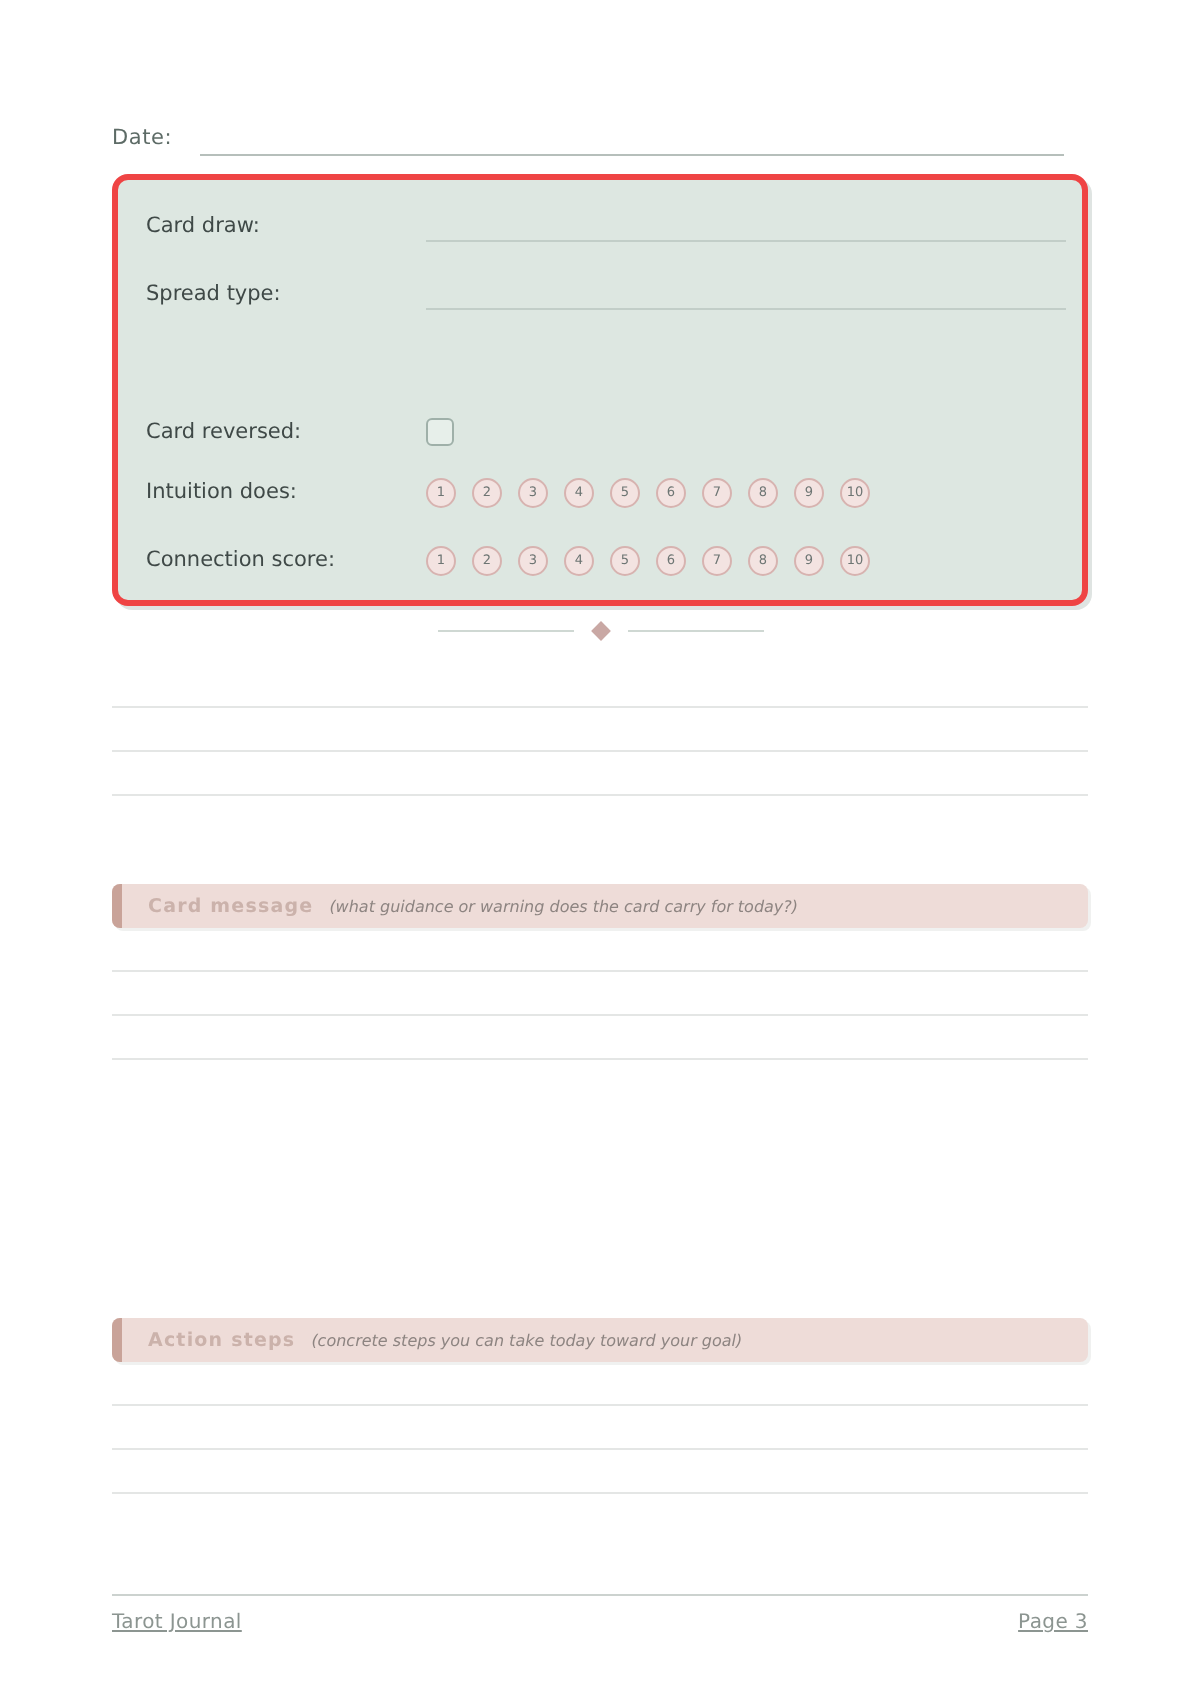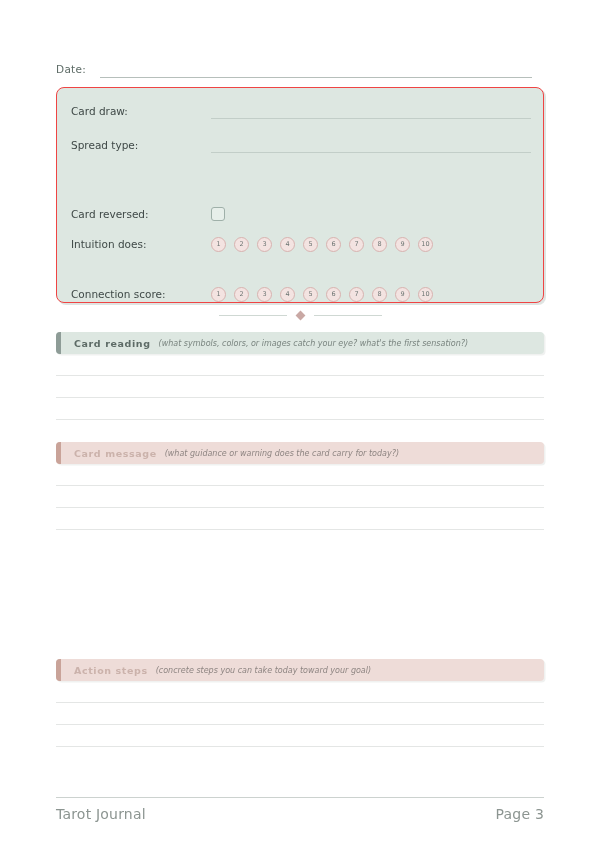--- a/index.html
+++ b/index.html
@@ -51,21 +51,21 @@
   }
 
   
   .info-panel {
     position: absolute;
     left: 56px;
     top: 87px;
     width: 488px;
     height: 216px;
     background: #dde7e1;
-    border: 1px solid #ef4444;
+    border: 3px solid #ef4444;
     border-radius: 8px;
     box-sizing: border-box;
     box-shadow: 2px 2px 0 rgba(150,165,158,0.30);
   }
   .field-row {
     position: absolute;
     left: 14px;
     width: 460px;
     height: 18px;
     display: flex;
@@ -208,23 +208,24 @@
   }
   .footer-rule {
     height: 1px;
     background: #ccd2cf;
     width: 100%;
   }
   .footer-row {
     margin-top: 8px;
     display: flex;
     justify-content: space-between;
-    font-size: 14px;
+    font-size: 10px;
     color: #8c9591;
     letter-spacing: 0.2px;
+    text-decoration: underline;
   }
 </style>
 </head>
 <body>
 
 <div class="page">
 
   <div class="date-row">
     <span class="date-label">Date:</span>
     <span class="date-line"></span>
@@ -257,21 +258,21 @@
         <span class="scale-dot">4</span>
         <span class="scale-dot">5</span>
         <span class="scale-dot">6</span>
         <span class="scale-dot">7</span>
         <span class="scale-dot">8</span>
         <span class="scale-dot">9</span>
         <span class="scale-dot">10</span>
       </span>
     </div>
 
-    <div class="field-row" style="top: 197px;">
+    <div class="field-row" style="top: 181px;">
       <span class="field-label">Connection score:</span>
       <span class="scale">
         <span class="scale-dot">1</span>
         <span class="scale-dot">2</span>
         <span class="scale-dot">3</span>
         <span class="scale-dot">4</span>
         <span class="scale-dot">5</span>
         <span class="scale-dot">6</span>
         <span class="scale-dot">7</span>
         <span class="scale-dot">8</span>
@@ -282,25 +283,20 @@
 
   </div>
 
   <div class="divider">
     <span class="divider-line"></span>
     <span class="divider-diamond"></span>
     <span class="divider-line"></span>
   </div>
 
   <div class="section sec-green" style="top: 332px;">
-    <div class="section-header">
-      <span class="accent"></span>
-      <span class="section-title">Card reading</span>
-      <span class="section-hint">(what symbols, colors, or images catch your eye? what's the first sensation?)</span>
-    </div>
     <div class="write-lines">
       <div class="write-gap"></div>
       <div class="write-line"></div>
       <div class="write-gap"></div>
       <div class="write-line"></div>
       <div class="write-gap"></div>
       <div class="write-line"></div>
     </div>
   </div>
 

